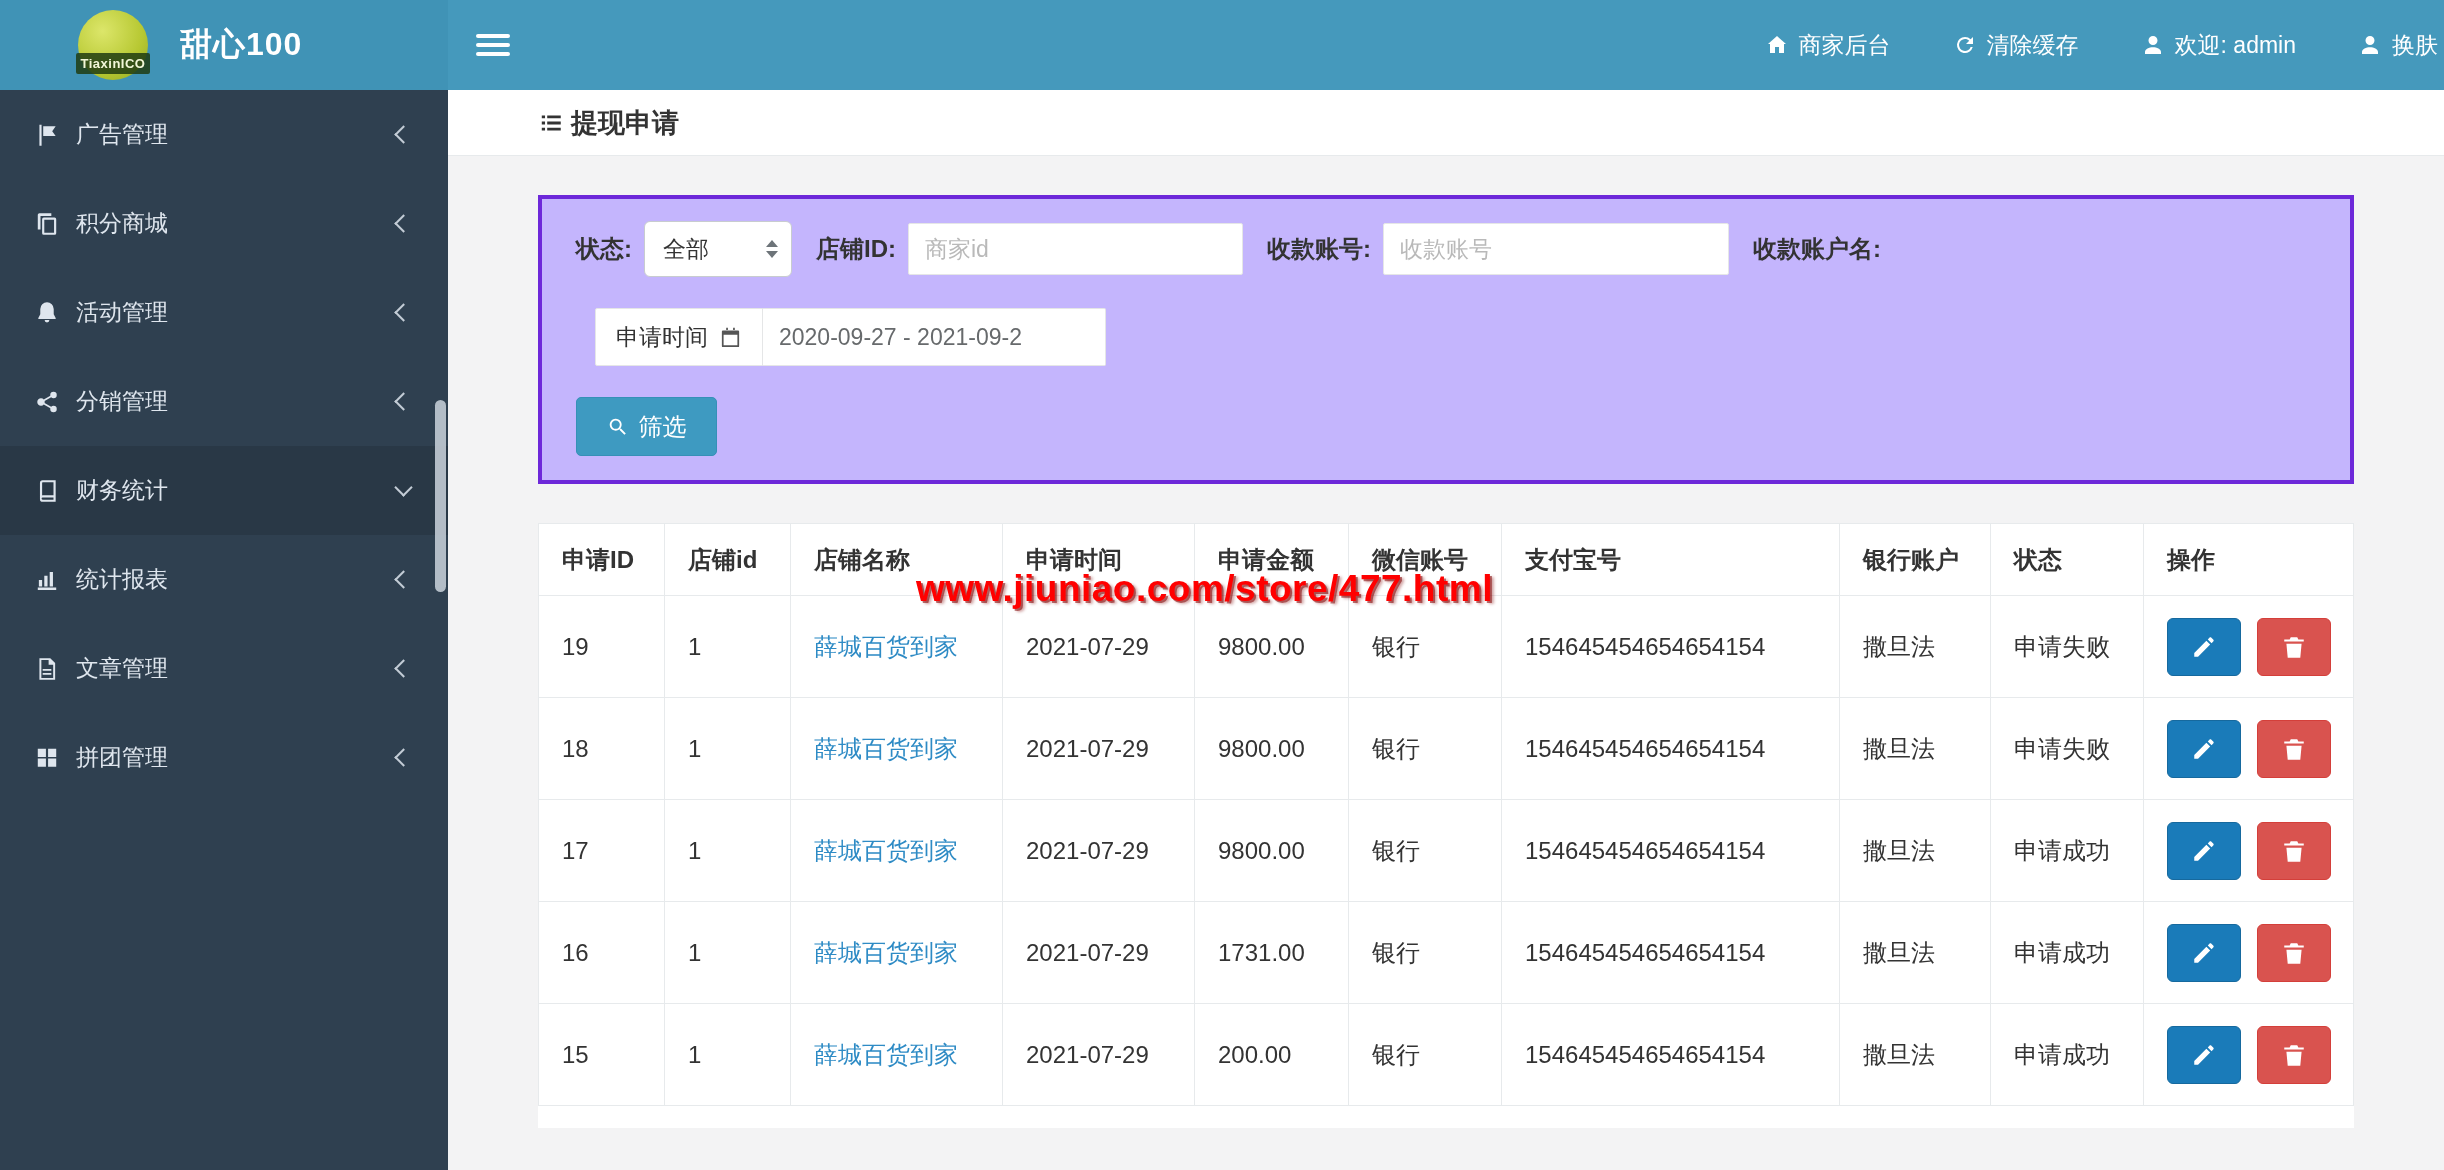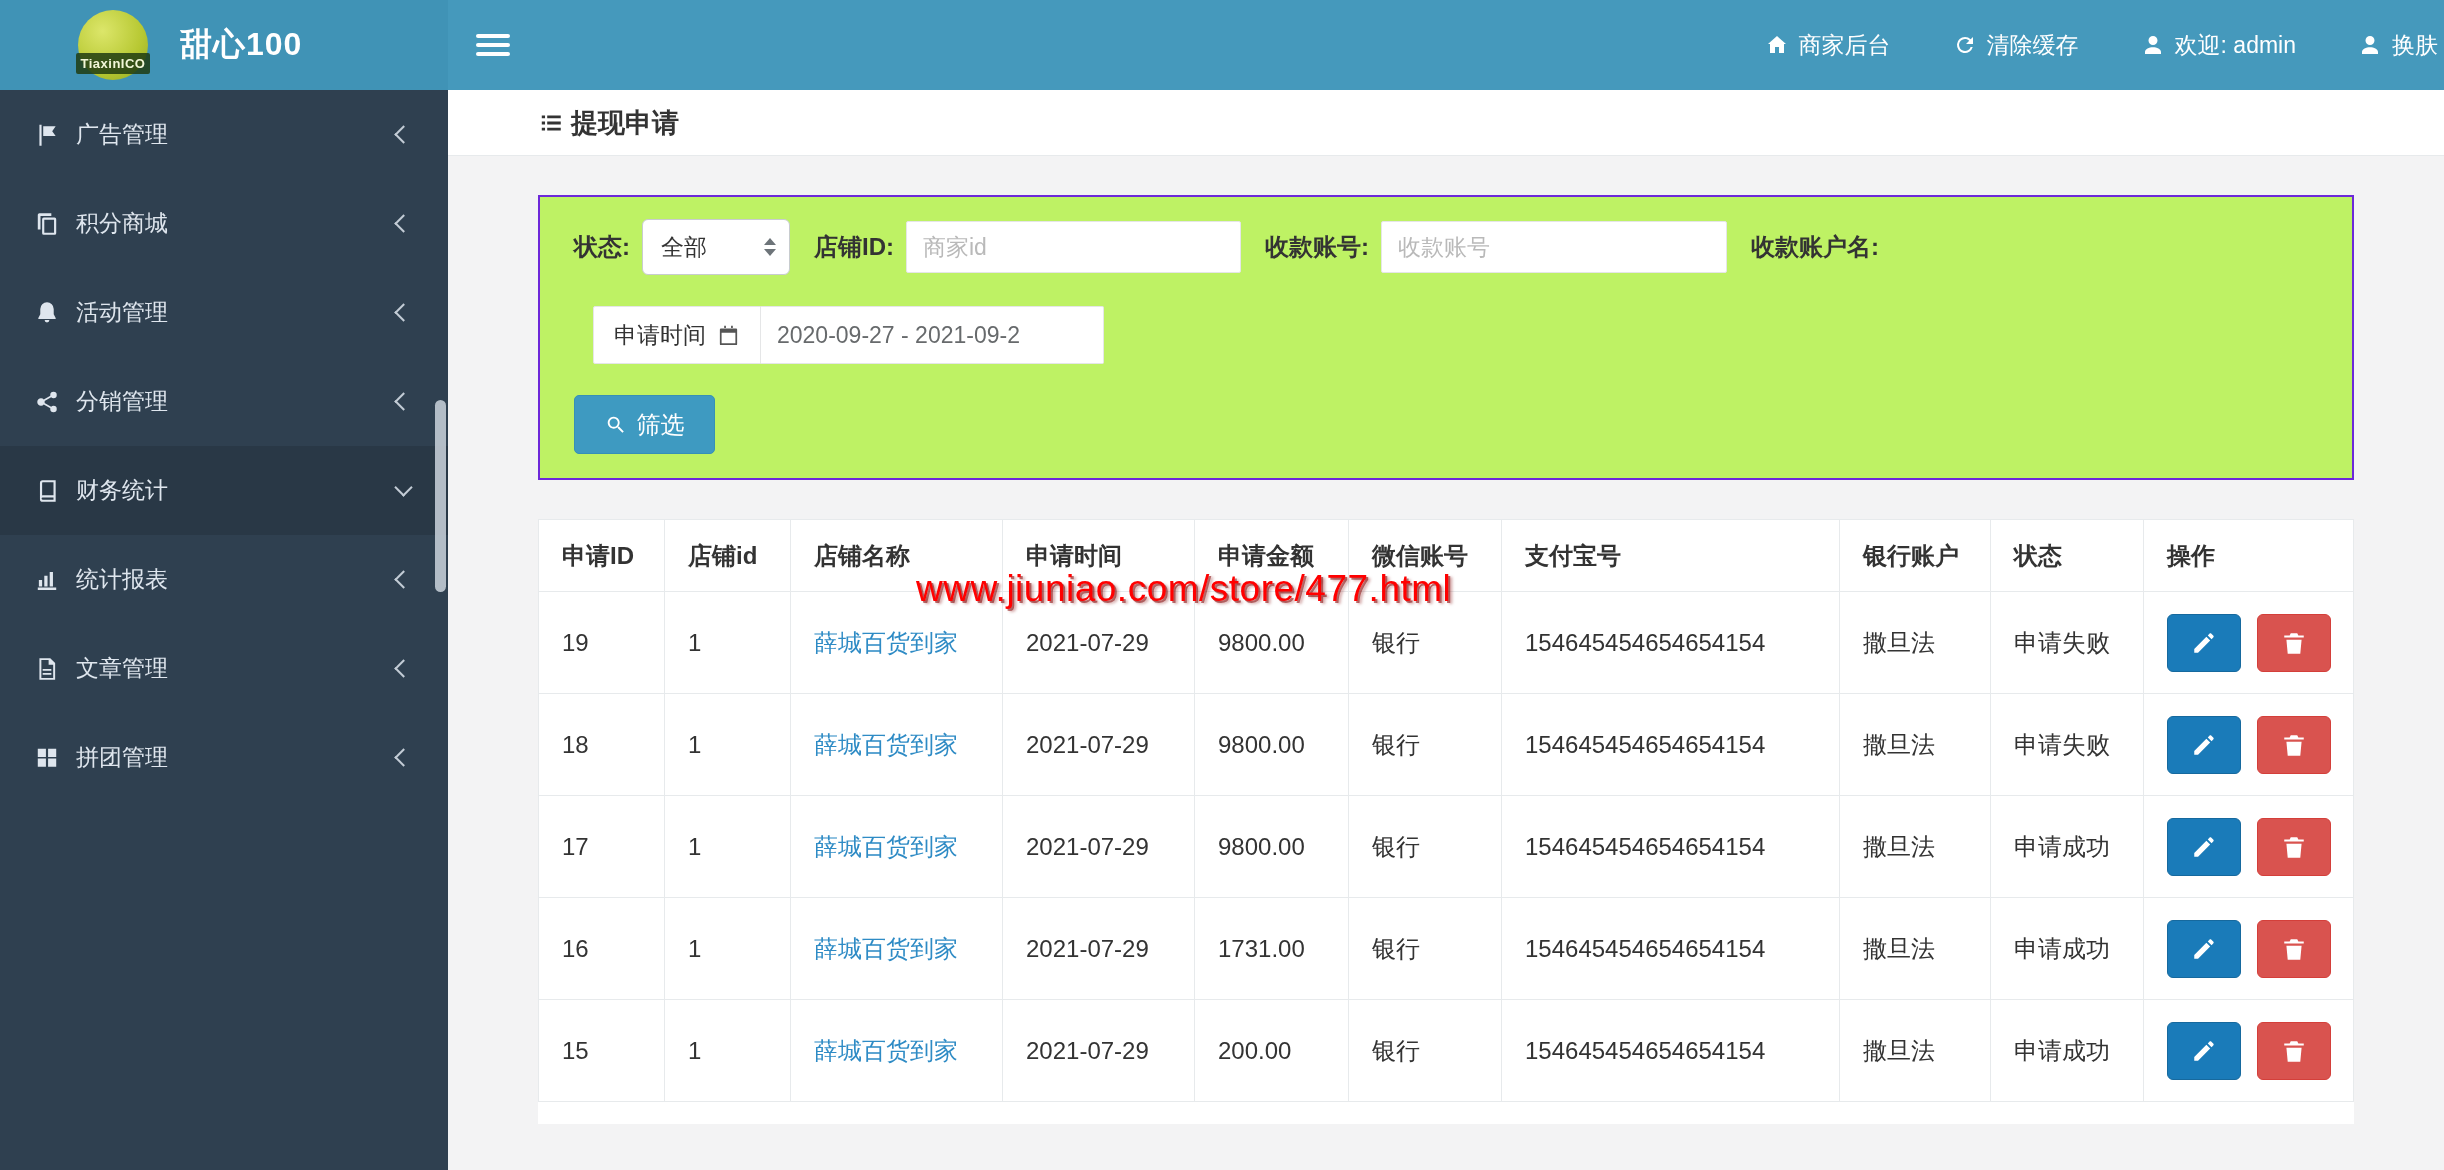--- a/index.html
+++ b/index.html
@@ -36,24 +36,24 @@
   .sub-item.active { color:#ffffff; }
   .circle-o { width:16px; height:16px; border:2px solid currentColor; border-radius:50%; flex-shrink:0; }
   .sidebar-scrollbar { position:absolute; right:2px; top:310px; width:11px; height:192px; background:#c2cbd4; border-radius:6px; opacity:.9; }
 
   
   .main { flex:1; background:#f3f3f4; position:relative; overflow:hidden; min-width:0; }
   .page-title { height:66px; background:#fff; border-bottom:1px solid #e7eaec; display:flex; align-items:center; padding-left:90px; gap:7px; }
   .page-title svg { width:26px; height:26px; fill:#333; }
   .page-title h1 { font-size:27px; font-weight:bold; color:#333; }
 
-  .watermark { position:absolute; left:468px; top:478px; z-index:5; font-size:37px; font-weight:normal; color:#ff0000; letter-spacing:.5px; white-space:nowrap; text-shadow:2px 2px 0 rgba(130,0,0,.55), 4px 3px 3px rgba(130,0,0,.35); pointer-events:none; }
-
-  
-  .filter-card { margin:39px 90px 0; background:#bef264; border:2px solid #6d28d9; padding:22px 34px 24px; }
+  .watermark { position:absolute; left:468px; top:478px; z-index:5; font-size:37px; font-weight:bold; color:#ff0000; letter-spacing:.5px; white-space:nowrap; text-shadow:2px 2px 0 rgba(130,0,0,.55), 4px 3px 3px rgba(130,0,0,.35); pointer-events:none; }
+
+  
+  .filter-card { margin:39px 90px 0; background:#c4b5fd; border:4px solid #6d28d9; padding:22px 34px 24px; }
   .f-row { display:flex; align-items:center; }
   .f-label { font-size:24px; font-weight:bold; color:#333; margin-right:12px; white-space:nowrap; }
   .f-group { display:flex; align-items:center; margin-right:24px; }
   .f-select { width:148px; height:56px; background:#fff; border:1px solid #c8cccf; border-radius:6px; display:flex; align-items:center; justify-content:space-between; padding:0 13px 0 18px; font-size:23px; color:#333; cursor:pointer; }
   .sel-arrows i { display:block; width:0; height:0; border-left:6px solid transparent; border-right:6px solid transparent; }
   .sel-arrows .up { border-bottom:7px solid #6d7479; margin-bottom:4px; }
   .sel-arrows .down { border-top:7px solid #6d7479; }
   .f-input { height:52px; border:1px solid #e5e6e7; border-radius:2px; padding:0 16px; font-size:23px; color:#676a6c; outline:none; }
   .f-input::placeholder { color:#b9b9b9; }
   .w-shop { width:335px; } .w-acc { width:346px; } .w-accname { width:346px; }

